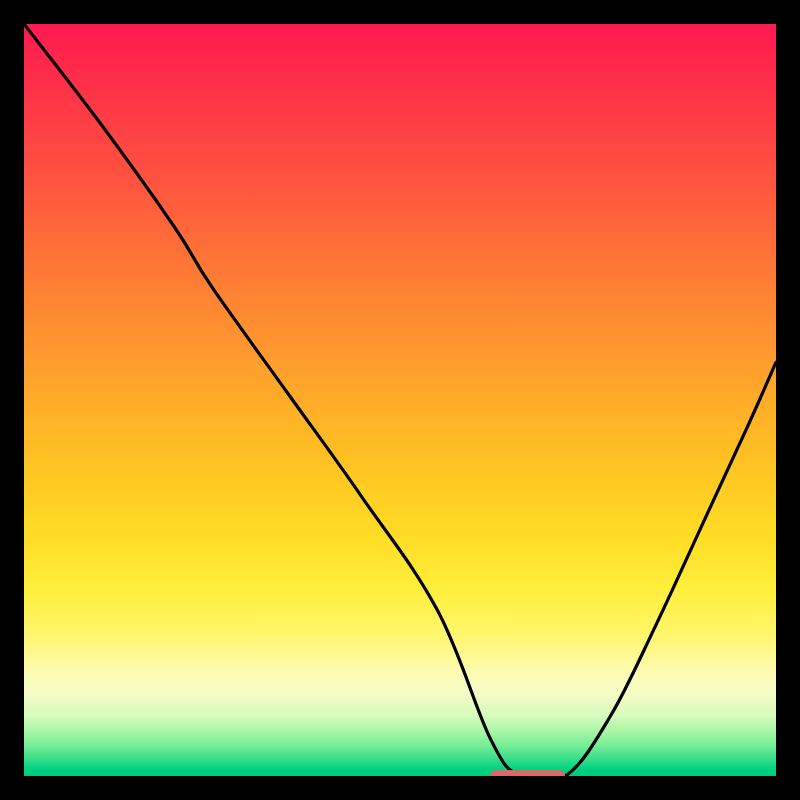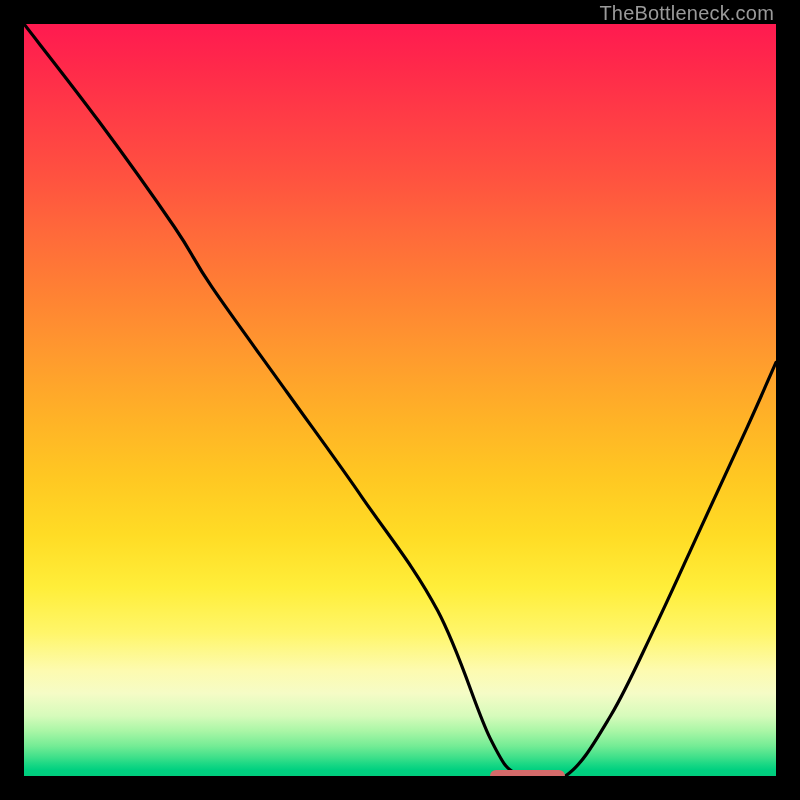--- a/index.html
+++ b/index.html
@@ -83,14 +83,13 @@
   <div class="plot-area">
     <div class="gradient"></div>
 
     <svg class="curve" viewBox="0 0 752 752" preserveAspectRatio="none">
       <path id="curve-path" fill="none" stroke="#000" stroke-width="3.2" stroke-linejoin="round" stroke-linecap="round" d="M 0.0 0.0 C 13.5 17.6, 48.1 61.2, 75.2 97.8 C 102.3 134.3, 130.1 173.3, 150.4 203.0 C 170.7 232.8, 167.7 233.4, 188.0 263.2 C 208.3 293.0, 236.1 330.6, 263.2 368.5 C 290.3 406.4, 311.3 434.5, 338.4 473.8 C 365.5 513.0, 390.6 543.2, 413.6 586.6 C 436.6 629.9, 451.4 684.6, 466.2 714.4 C 481.1 744.2, 482.8 745.2, 496.3 752.0 C 509.9 758.8, 525.2 762.8, 541.4 752.0 C 557.7 741.2, 570.3 718.9, 586.6 691.8 C 602.8 664.8, 615.4 635.4, 631.7 601.6 C 647.9 567.8, 660.6 539.0, 676.8 503.8 C 693.0 468.6, 708.4 435.9, 721.9 406.1 C 735.5 376.3, 746.6 350.6, 752.0 338.4"></path>
     </svg>
 
     <div id="marker" class="marker" style="left: 466.24px; width: 75.2px;"></div>
   </div>
 
-  <div class="watermark">TheBottleneck.com</div>
 </div>
 
 </body></html>

